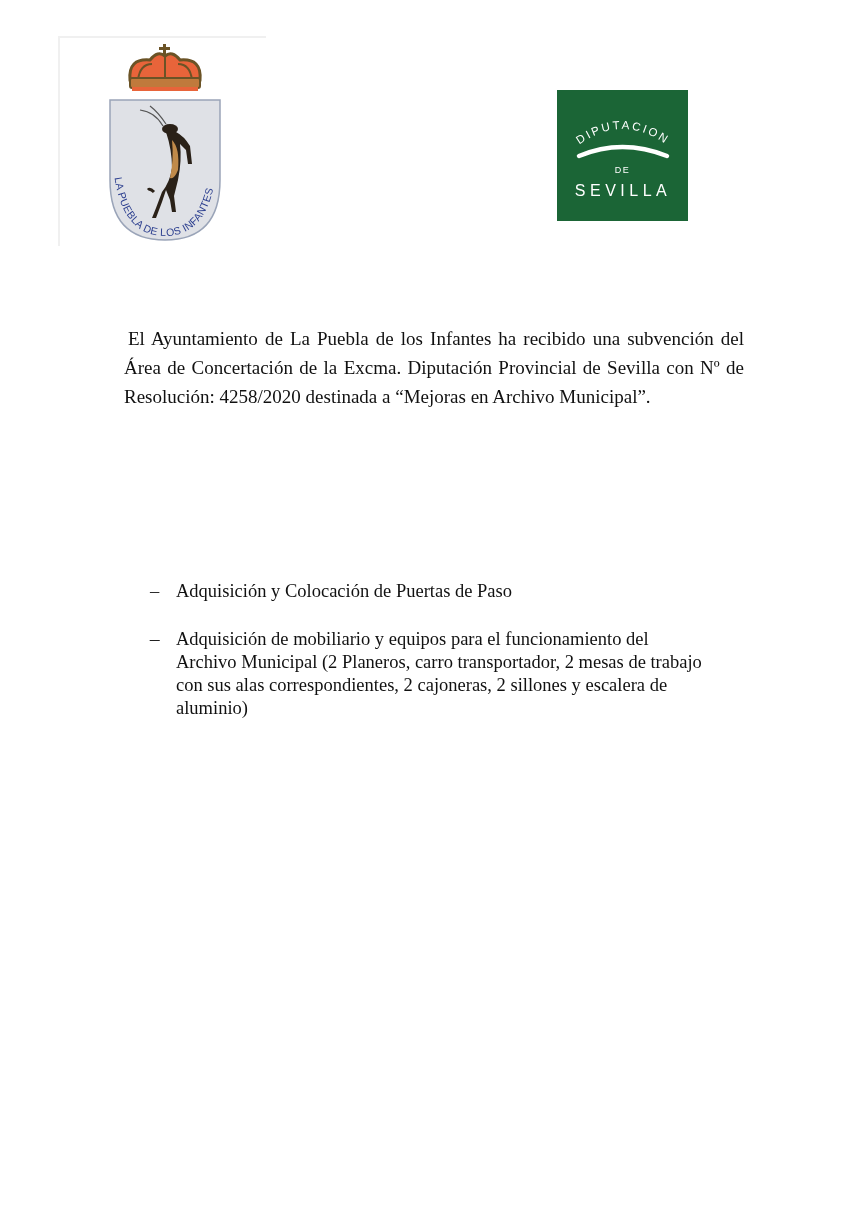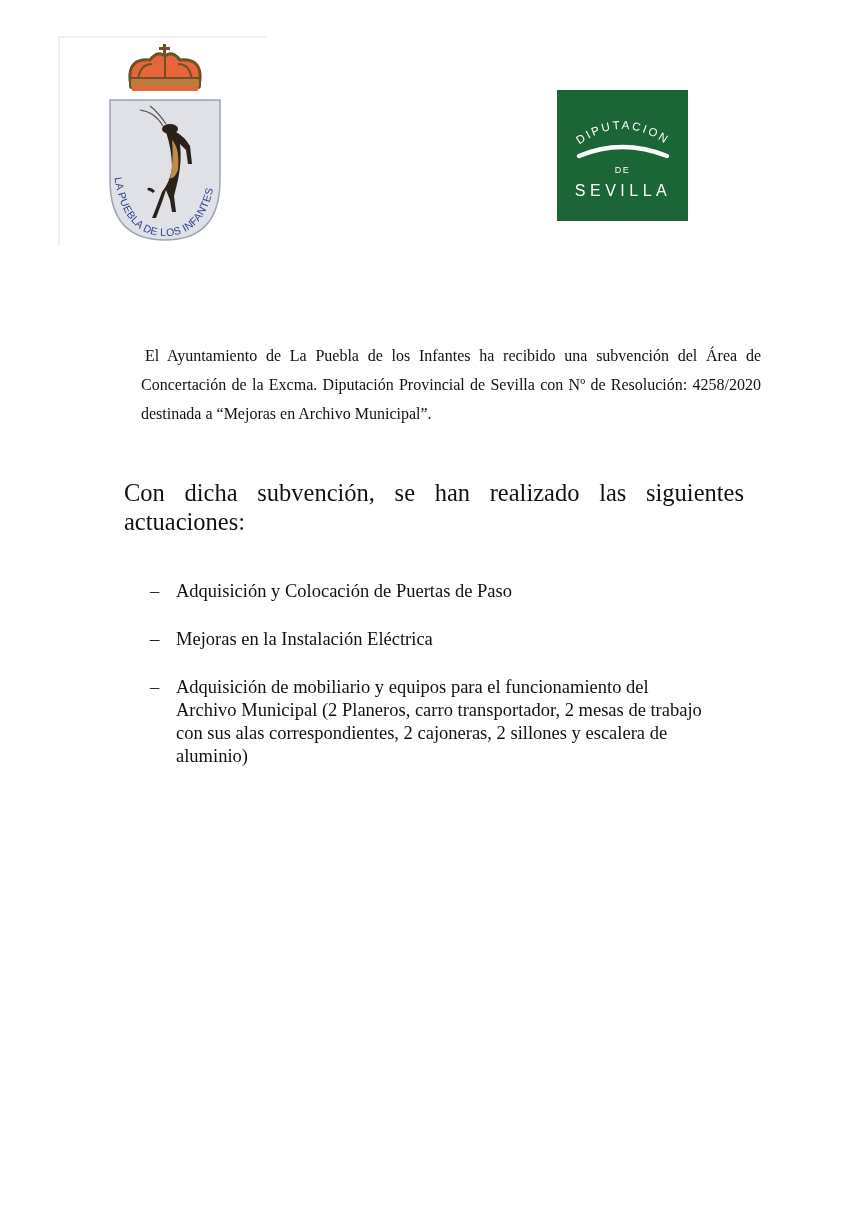--- a/index.html
+++ b/index.html
@@ -54,24 +54,24 @@
       height: 131px;
       display: block;
     }
 
     
     .intro {
       position: absolute;
       left: 124px;
       top: 324px;
       width: 620px;
-      font-size: 16px;
+      font-size: 19px;
       line-height: 29px;
       text-align: justify;
-      margin: 17px;
+      margin: 0;
     }
     .intro .first-line-indent {
       display: inline-block;
       width: 4px;
     }
     .second {
       position: absolute;
       left: 124px;
       top: 478px;
       width: 620px;
@@ -149,33 +149,31 @@
         <textPath href="#dipArc" startOffset="50%">DIPUTACION</textPath>
       </text>
       <path d="M22 66 Q65 48 110 66" stroke="#ffffff" stroke-width="4.5" fill="none" stroke-linecap="round"></path>
       <text x="65.5" y="83" font-size="9" fill="#ffffff" text-anchor="middle" font-family="Liberation Sans, sans-serif" letter-spacing="1.5">DE</text>
       <text x="66" y="106" font-size="16" fill="#ffffff" text-anchor="middle" font-family="Liberation Sans, sans-serif" letter-spacing="4.5">SEVILLA</text>
     </svg>
   </div>
 
   <p class="intro"><span class="first-line-indent"></span><span>El Ayuntamiento de La Puebla de los Infantes ha recibido una subvención del Área de Concertación de la Excma. Diputación Provincial de Sevilla con Nº de Resolución: 4258/2020 destinada a “Mejoras en Archivo Municipal”.</span></p>
 
-  <p class="second">Con dicha subvención, se han realizado las siguientes actuaciones:</p>
 
   <ul class="actions">
     <li>
       <span class="dash">–</span>
       <span>Adquisición y Colocación de Puertas de Paso</span>
     </li>
     <li>
       <span class="dash">–</span>
     </li>
     <li>
       <span class="dash">–</span>
-      <span>Mejoras en la Instalación Eléctrica</span>
     </li>
     <li>
       <span class="dash">–</span>
       <span>Adquisición de mobiliario y equipos para el funcionamiento del Archivo Municipal (2 Planeros, carro transportador, 2 mesas de trabajo con sus alas correspondientes, 2 cajoneras, 2 sillones y escalera de aluminio)</span>
     </li>
   </ul>
 
 </div>
 
 </body></html>

